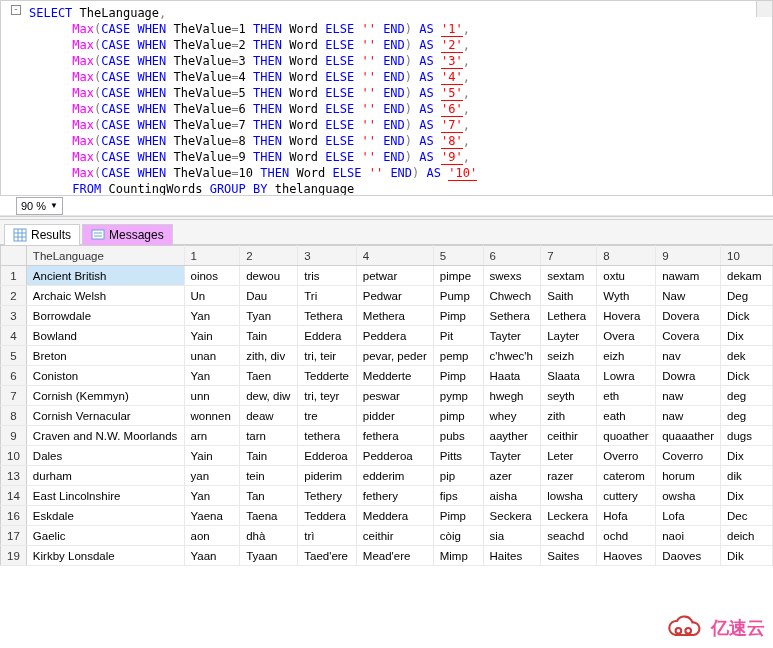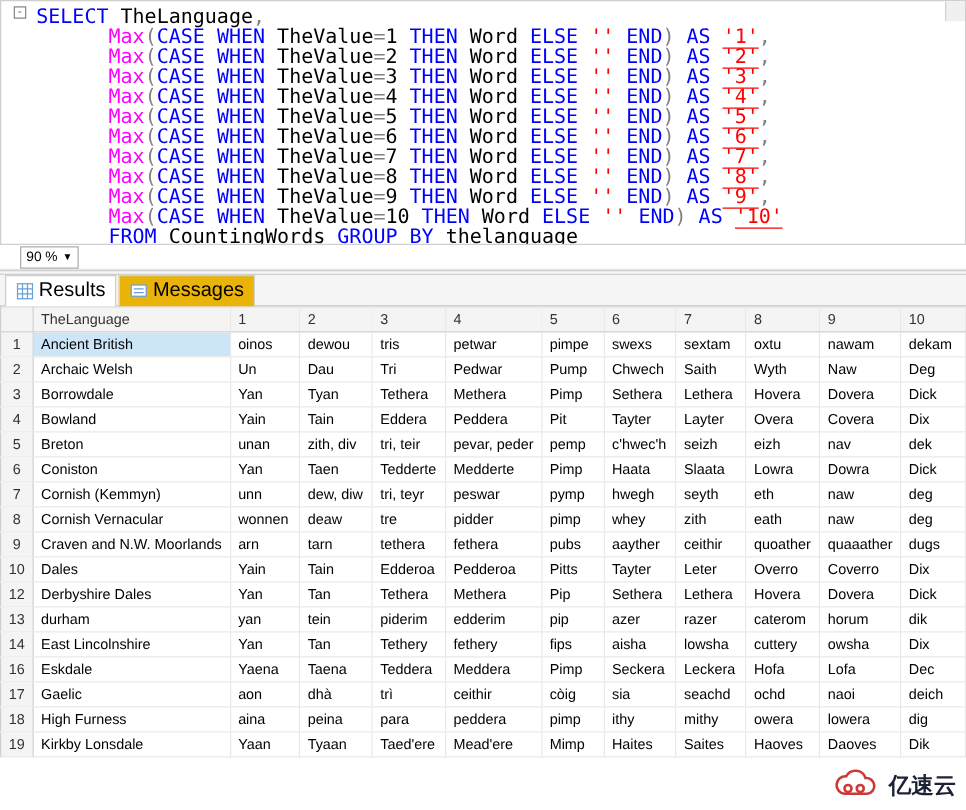--- a/index.html
+++ b/index.html
@@ -1,44 +1,44 @@
 <!DOCTYPE html>
 <html><head>
 <meta charset="utf-8">
 <style>
   * { box-sizing: border-box; margin: 0; padding: 0; }
   body { font-family: Consolas, "Courier New", monospace; font-size: 12px; background: #fff; width: 773px; height: 648px; overflow: hidden; position: relative; }
   .editor-pane { border: 1px solid #cfcfcf; background: #fff; height: 196px; overflow: hidden; position: relative; }
-  .code { padding: 4px 6px 4px 28px; white-space: pre; font-family: Consolas, monospace; font-size: 16px; line-height: 16px; color: #000; position: relative; }
+  .code { padding: 4px 6px 4px 28px; white-space: pre; font-family: Consolas, monospace; font-size: 12px; line-height: 16px; color: #000; position: relative; }
   .gutter-toggle { position: absolute; left: 10px; top: 4px; width: 10px; height: 10px; border: 1px solid #888; color: #666; font-size: 9px; text-align: center; line-height: 8px; background:#fff;}
   .kw-blue { color: #0000ff; }
   .kw-pink { color: #ff00ff; }
   .kw-gray { color: #808080; }
   .str-red { color: #ff0000; }
   .squiggle { border-bottom: 1px solid red; }
   .zoom-row { display:flex; align-items:center; height:20px; padding:2px 4px; background:#fff; border-bottom:1px solid #e5e5e5;}
   .zoom-select { font-family: "Segoe UI", Arial, sans-serif; font-size:11px; border:1px solid #abadb3; padding:1px 4px; height:18px; display:inline-flex; align-items:center; gap:4px;margin-left:12px;}
   .zoom-select .chev { font-size:8px;}
   .divider-bar { height:4px; background:#f5f5f5; border-top:1px solid #d0d0d0; border-bottom:1px solid #d0d0d0;}
-  .tabs-row { display:flex; align-items:flex-end; height:24px; background:#f5f5f5; padding-left:4px; gap:2px; font-family:"Segoe UI",Arial,sans-serif; font-size:16px;}
+  .tabs-row { display:flex; align-items:flex-end; height:24px; background:#f5f5f5; padding-left:4px; gap:2px; font-family:"Segoe UI",Arial,sans-serif; font-size:12px;}
   .tab { display:flex; align-items:center; gap:4px; padding:3px 8px; border:1px solid #cfcfcf; border-bottom:none; background:#fff; position:relative; top:1px;}
-  .tab.inactive { background:#eab308; }
+  .tab.inactive { background:#f0abfc; }
   .tab .ico { width:14px; height:14px; display:inline-flex; }
   .grid-wrap { border-top:1px solid #cfcfcf; height: calc(648px - 196px - 20px - 4px - 24px - 2px); overflow:hidden; font-family:"Segoe UI",Arial,sans-serif; font-size:11.5px; }
   table { border-collapse: collapse; width:100%; }
   th, td { border:1px solid #e9e9e9; padding:2px 6px; text-align:left; height:20px; white-space:nowrap; overflow:hidden; }
   th { background:#f4f4f4; font-weight:normal; color:#333; border-top:1px solid #cfcfcf; border-bottom:1px solid #cfcfcf;}
   th.rowhead, td.rowhead { background:#f4f4f4; text-align:center; color:#333; width:26px; border-right:1px solid #cfcfcf;}
   th.rowhead { border-left:1px solid #cfcfcf;}
   td.rowhead { border-left:1px solid #cfcfcf;}
   tr.selected td.cell0 { background:#cde6f7; }
   .col-lang { width:158px; }
   .col-n { width:60px; }
   .scroll-marker { position:absolute; right:0; top:0; width:16px; height:16px; background:#f0f0f0; border-left:1px solid #d0d0d0;}
-  .watermark { position:absolute; right:8px; bottom:6px; display:flex; align-items:center; gap:6px; font-family:"Microsoft YaHei","Segoe UI",sans-serif; font-size:18px; color:#0f172a; font-weight:bold; opacity:0.95; pointer-events:none;}
+  .watermark { position:absolute; right:8px; bottom:6px; display:flex; align-items:center; gap:6px; font-family:"Microsoft YaHei","Segoe UI",sans-serif; font-size:18px; color:#ec4899; font-weight:bold; opacity:0.95; pointer-events:none;}
   .watermark svg { width:42px; height:28px;}
 </style>
 </head>
 <body>
 
 <div class="editor-pane">
   <div class="scroll-marker"></div>
   <span class="gutter-toggle">-</span>
   <div class="code" id="code-block"><span class="kw-blue">SELECT</span> TheLanguage<span class="kw-gray">,</span>
       <span class="kw-pink">Max</span><span class="kw-gray">(</span><span class="kw-blue">CASE</span> <span class="kw-blue">WHEN</span> TheValue<span class="kw-gray">=</span>1 <span class="kw-blue">THEN</span> Word <span class="kw-blue">ELSE</span> <span class="str-red">''</span> <span class="kw-blue">END</span><span class="kw-gray">)</span> <span class="kw-blue">AS</span> <span class="str-red"><span class="squiggle">'1'</span></span><span class="kw-gray">,</span>
@@ -242,34 +242,20 @@
           <td class="col-n">Edderoa</td>
           <td class="col-n">Pedderoa</td>
           <td class="col-n">Pitts</td>
           <td class="col-n">Tayter</td>
           <td class="col-n">Leter</td>
           <td class="col-n">Overro</td>
           <td class="col-n">Coverro</td>
           <td class="col-n">Dix</td>
         </tr>
         <tr>
-          <td class="rowhead">12</td>
-          <td class="cell0 col-lang">Derbyshire Dales</td>
-          <td class="col-n">Yan</td>
-          <td class="col-n">Tan</td>
-          <td class="col-n">Tethera</td>
-          <td class="col-n">Methera</td>
-          <td class="col-n">Pip</td>
-          <td class="col-n">Sethera</td>
-          <td class="col-n">Lethera</td>
-          <td class="col-n">Hovera</td>
-          <td class="col-n">Dovera</td>
-          <td class="col-n">Dick</td>
-        </tr>
-        <tr>
           <td class="rowhead">13</td>
           <td class="cell0 col-lang">durham</td>
           <td class="col-n">yan</td>
           <td class="col-n">tein</td>
           <td class="col-n">piderim</td>
           <td class="col-n">edderim</td>
           <td class="col-n">pip</td>
           <td class="col-n">azer</td>
           <td class="col-n">razer</td>
           <td class="col-n">caterom</td>
@@ -312,34 +298,20 @@
           <td class="col-n">trì</td>
           <td class="col-n">ceithir</td>
           <td class="col-n">còig</td>
           <td class="col-n">sia</td>
           <td class="col-n">seachd</td>
           <td class="col-n">ochd</td>
           <td class="col-n">naoi</td>
           <td class="col-n">deich</td>
         </tr>
         <tr>
-          <td class="rowhead">18</td>
-          <td class="cell0 col-lang">High Furness</td>
-          <td class="col-n">aina</td>
-          <td class="col-n">peina</td>
-          <td class="col-n">para</td>
-          <td class="col-n">peddera</td>
-          <td class="col-n">pimp</td>
-          <td class="col-n">ithy</td>
-          <td class="col-n">mithy</td>
-          <td class="col-n">owera</td>
-          <td class="col-n">lowera</td>
-          <td class="col-n">dig</td>
-        </tr>
-        <tr>
           <td class="rowhead">19</td>
           <td class="cell0 col-lang">Kirkby Lonsdale</td>
           <td class="col-n">Yaan</td>
           <td class="col-n">Tyaan</td>
           <td class="col-n">Taed'ere</td>
           <td class="col-n">Mead'ere</td>
           <td class="col-n">Mimp</td>
           <td class="col-n">Haites</td>
           <td class="col-n">Saites</td>
           <td class="col-n">Haoves</td>

